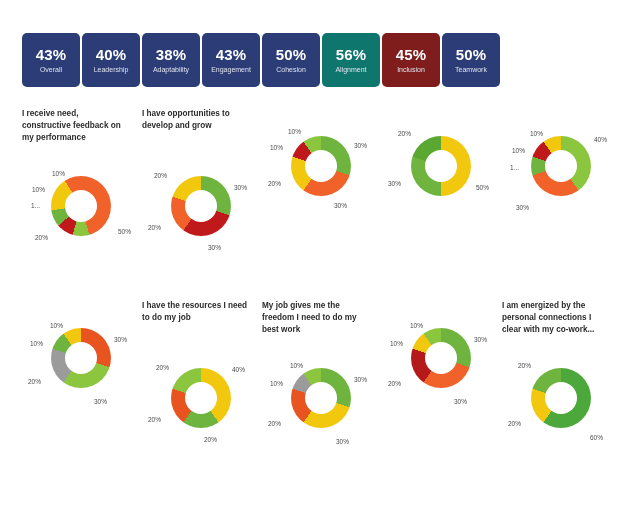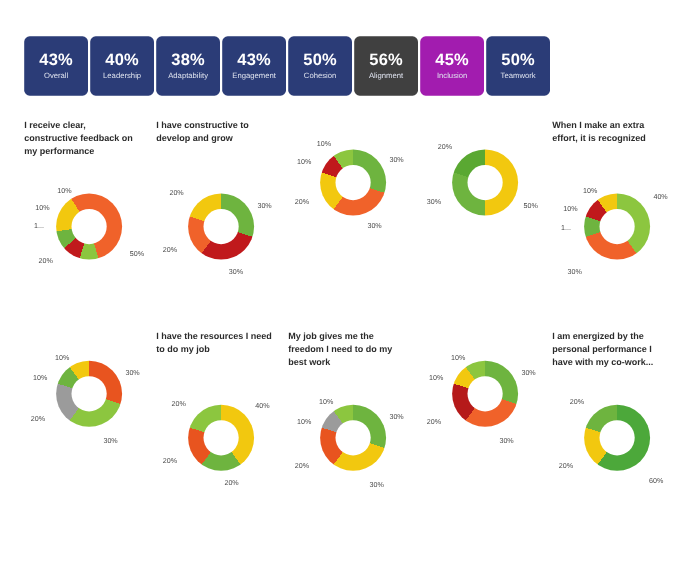--- a/index.html
+++ b/index.html
@@ -100,48 +100,48 @@
         <div class="score-label">Adaptability</div>
       </div>
       <div class="score-tile" style="background: rgb(43, 60, 119);">
         <div class="score-value">43%</div>
         <div class="score-label">Engagement</div>
       </div>
       <div class="score-tile" style="background: rgb(43, 60, 119);">
         <div class="score-value">50%</div>
         <div class="score-label">Cohesion</div>
       </div>
-      <div class="score-tile" style="background: #404040;">
+      <div class="score-tile" style="background: #0f766e;">
         <div class="score-value">56%</div>
         <div class="score-label">Alignment</div>
       </div>
-      <div class="score-tile" style="background: #a21caf; align-items: center;">
+      <div class="score-tile" style="background: #7f1d1d; align-items: center;">
         <div class="score-value">45%</div>
         <div class="score-label">Inclusion</div>
       </div>
       <div class="score-tile" style="background: rgb(43, 60, 119);">
         <div class="score-value">50%</div>
         <div class="score-label">Teamwork</div>
       </div>
     </div>
 
   <div class="grid-row row1">
       <div class="cell">
-        <div class="q-label">I receive clear, constructive feedback on my performance</div>
+        <div class="q-label">I receive need, constructive feedback on my performance</div>
         <div class="donut-wrap">
           <div class="donut" style="background: conic-gradient(rgb(240, 98, 42) 0deg, rgb(240, 98, 42) 163.64deg, rgb(140, 198, 63) 163.64deg, rgb(140, 198, 63) 196.36deg, rgb(192, 25, 28) 196.36deg, rgb(192, 25, 28) 229.09deg, rgb(110, 180, 63) 229.09deg, rgb(110, 180, 63) 261.82deg, rgb(242, 200, 15) 261.82deg, rgb(242, 200, 15) 327.27deg, rgb(240, 98, 42) 327.27deg, rgb(240, 98, 42) 360deg);"></div>
           <div class="cal" style="left: 96px; top: 66px;">50%</div>
           <div class="cal" style="left: 30px; top: 8px;">10%</div>
           <div class="cal" style="left: 10px; top: 24px;">10%</div>
           <div class="cal" style="left: 9px; top: 40px;">1...</div>
           <div class="cal" style="left: 13px; top: 72px;">20%</div>
         </div>
       </div>
       <div class="cell">
-        <div class="q-label">I have constructive to develop and grow</div>
+        <div class="q-label">I have opportunities to develop and grow</div>
         <div class="donut-wrap">
           <div class="donut" style="background: conic-gradient(rgb(110, 180, 63) 0deg, rgb(110, 180, 63) 108deg, rgb(192, 25, 28) 108deg, rgb(192, 25, 28) 216deg, rgb(240, 98, 42) 216deg, rgb(240, 98, 42) 288deg, rgb(242, 200, 15) 288deg, rgb(242, 200, 15) 360deg);"></div>
           <div class="cal" style="left: 92px; top: 22px;">30%</div>
           <div class="cal" style="left: 66px; top: 82px;">30%</div>
           <div class="cal" style="left: 6px; top: 62px;">20%</div>
           <div class="cal" style="left: 12px; top: 10px;">20%</div>
         </div>
       </div>
       <div class="cell">
         <div class="donut-wrap">
@@ -155,21 +155,20 @@
       </div>
       <div class="cell">
         <div class="donut-wrap">
           <div class="donut" style="background: conic-gradient(rgb(242, 200, 15) 0deg, rgb(242, 200, 15) 180deg, rgb(110, 180, 63) 180deg, rgb(110, 180, 63) 288deg, rgb(90, 168, 50) 288deg, rgb(90, 168, 50) 360deg);"></div>
           <div class="cal" style="left: 94px; top: 62px;">50%</div>
           <div class="cal" style="left: 6px; top: 58px;">30%</div>
           <div class="cal" style="left: 16px; top: 8px;">20%</div>
         </div>
       </div>
       <div class="cell">
-        <div class="q-label">When I make an extra effort, it is recognized</div>
         <div class="donut-wrap">
           <div class="donut" style="background: conic-gradient(rgb(140, 198, 63) 0deg, rgb(140, 198, 63) 144deg, rgb(240, 98, 42) 144deg, rgb(240, 98, 42) 252deg, rgb(110, 180, 63) 252deg, rgb(110, 180, 63) 288deg, rgb(192, 25, 28) 288deg, rgb(192, 25, 28) 324deg, rgb(242, 200, 15) 324deg, rgb(242, 200, 15) 360deg);"></div>
           <div class="cal" style="left: 92px; top: 14px;">40%</div>
           <div class="cal" style="left: 14px; top: 82px;">30%</div>
           <div class="cal" style="left: 8px; top: 42px;">1...</div>
           <div class="cal" style="left: 10px; top: 25px;">10%</div>
           <div class="cal" style="left: 28px; top: 8px;">10%</div>
         </div>
       </div>
     </div>
@@ -209,21 +208,21 @@
         <div class="donut-wrap">
           <div class="donut" style="background: conic-gradient(rgb(110, 180, 63) 0deg, rgb(110, 180, 63) 108deg, rgb(240, 98, 42) 108deg, rgb(240, 98, 42) 216deg, rgb(181, 26, 26) 216deg, rgb(181, 26, 26) 288deg, rgb(242, 200, 15) 288deg, rgb(242, 200, 15) 324deg, rgb(140, 198, 63) 324deg, rgb(140, 198, 63) 360deg);"></div>
           <div class="cal" style="left: 92px; top: 22px;">30%</div>
           <div class="cal" style="left: 72px; top: 84px;">30%</div>
           <div class="cal" style="left: 6px; top: 66px;">20%</div>
           <div class="cal" style="left: 8px; top: 26px;">10%</div>
           <div class="cal" style="left: 28px; top: 8px;">10%</div>
         </div>
       </div>
       <div class="cell">
-        <div class="q-label">I am energized by the personal performance I have with my co-work...</div>
+        <div class="q-label">I am energized by the personal connections I clear with my co-work...</div>
         <div class="donut-wrap">
           <div class="donut" style="background: conic-gradient(rgb(76, 168, 58) 0deg, rgb(76, 168, 58) 216deg, rgb(242, 200, 15) 216deg, rgb(242, 200, 15) 288deg, rgb(110, 180, 63) 288deg, rgb(110, 180, 63) 360deg);"></div>
           <div class="cal" style="left: 88px; top: 80px;">60%</div>
           <div class="cal" style="left: 6px; top: 66px;">20%</div>
           <div class="cal" style="left: 16px; top: 8px;">20%</div>
         </div>
       </div>
     </div>
 
 </div>

